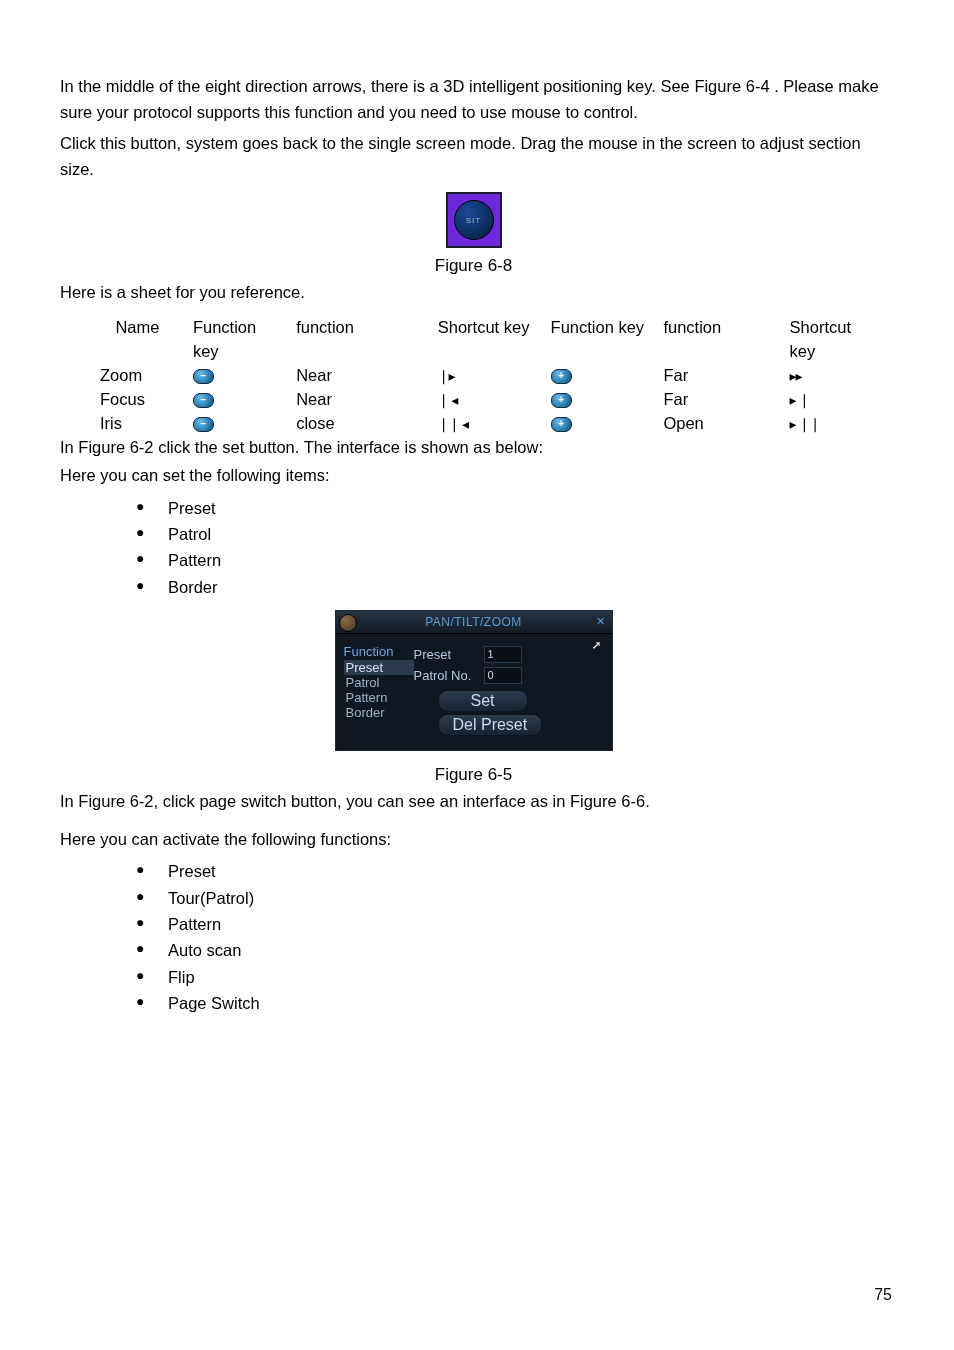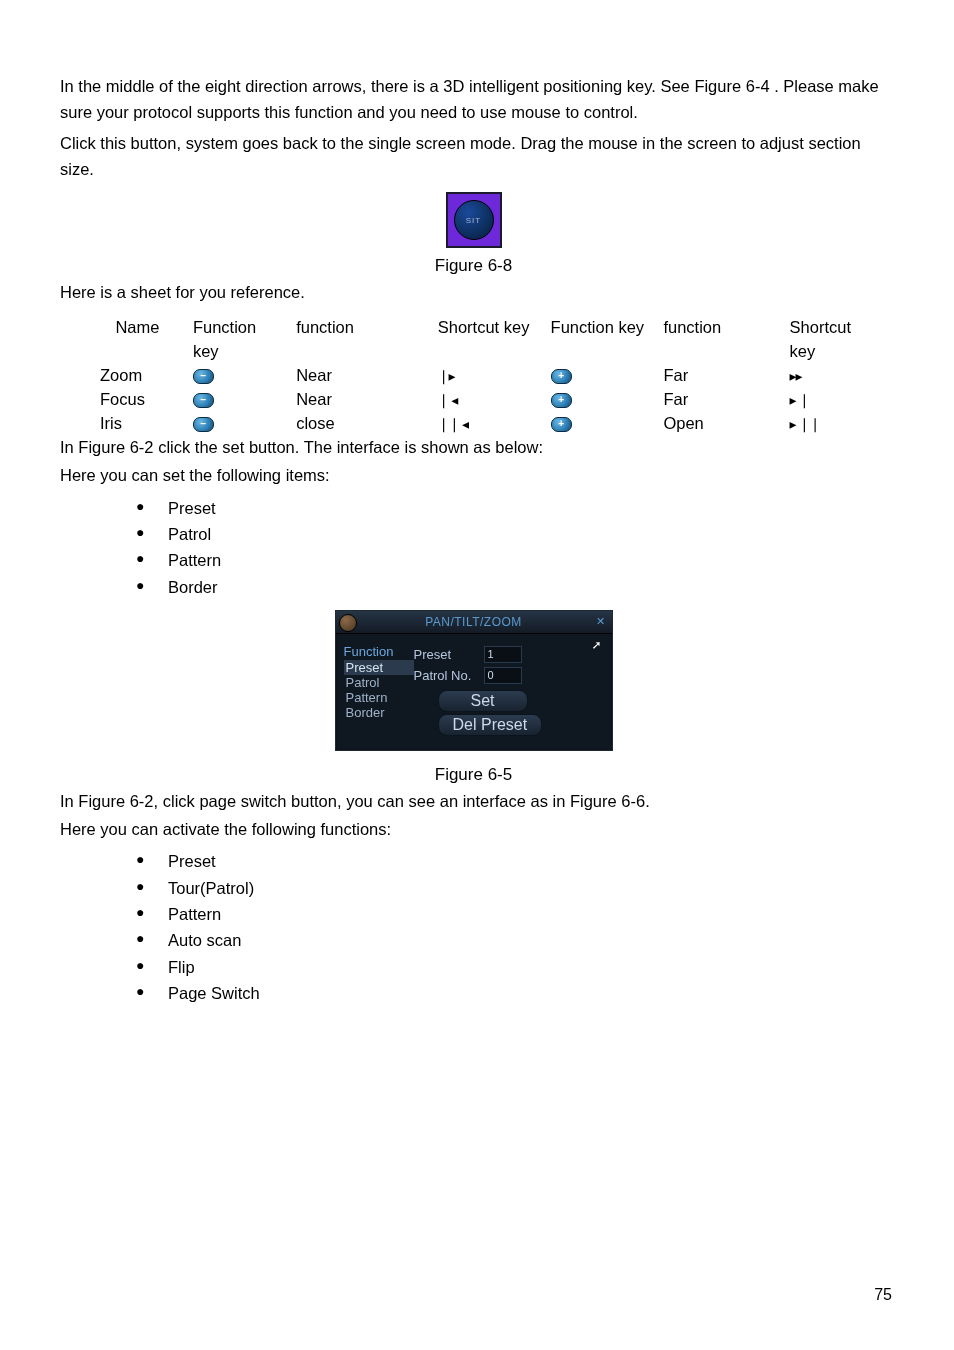--- a/index.html
+++ b/index.html
@@ -329,21 +329,21 @@
           </div>
           <div>
             <span class="ptz-btn">Del Preset</span>
           </div>
         </div>
       </div>
     </div>
     <div class="fig-label" style="margin-top:14px">Figure 6-5</div>
   </div>
 
-  <p class="body-text" style="margin-top:4px;margin-bottom:2px">In Figure 6-2, click page switch button, you can see an interface as in Figure 6-6.</p>
+  <p class="body-text" style="margin-top:4px;margin-bottom:12px">In Figure 6-2, click page switch button, you can see an interface as in Figure 6-6.</p>
   <p class="body-text">Here you can activate the following functions:</p>
 
   <ul class="bul">
     <li>Preset</li>
     <li>Tour(Patrol)</li>
     <li>Pattern</li>
     <li>Auto scan</li>
     <li>Flip</li>
     <li>Page Switch</li>
   </ul>

